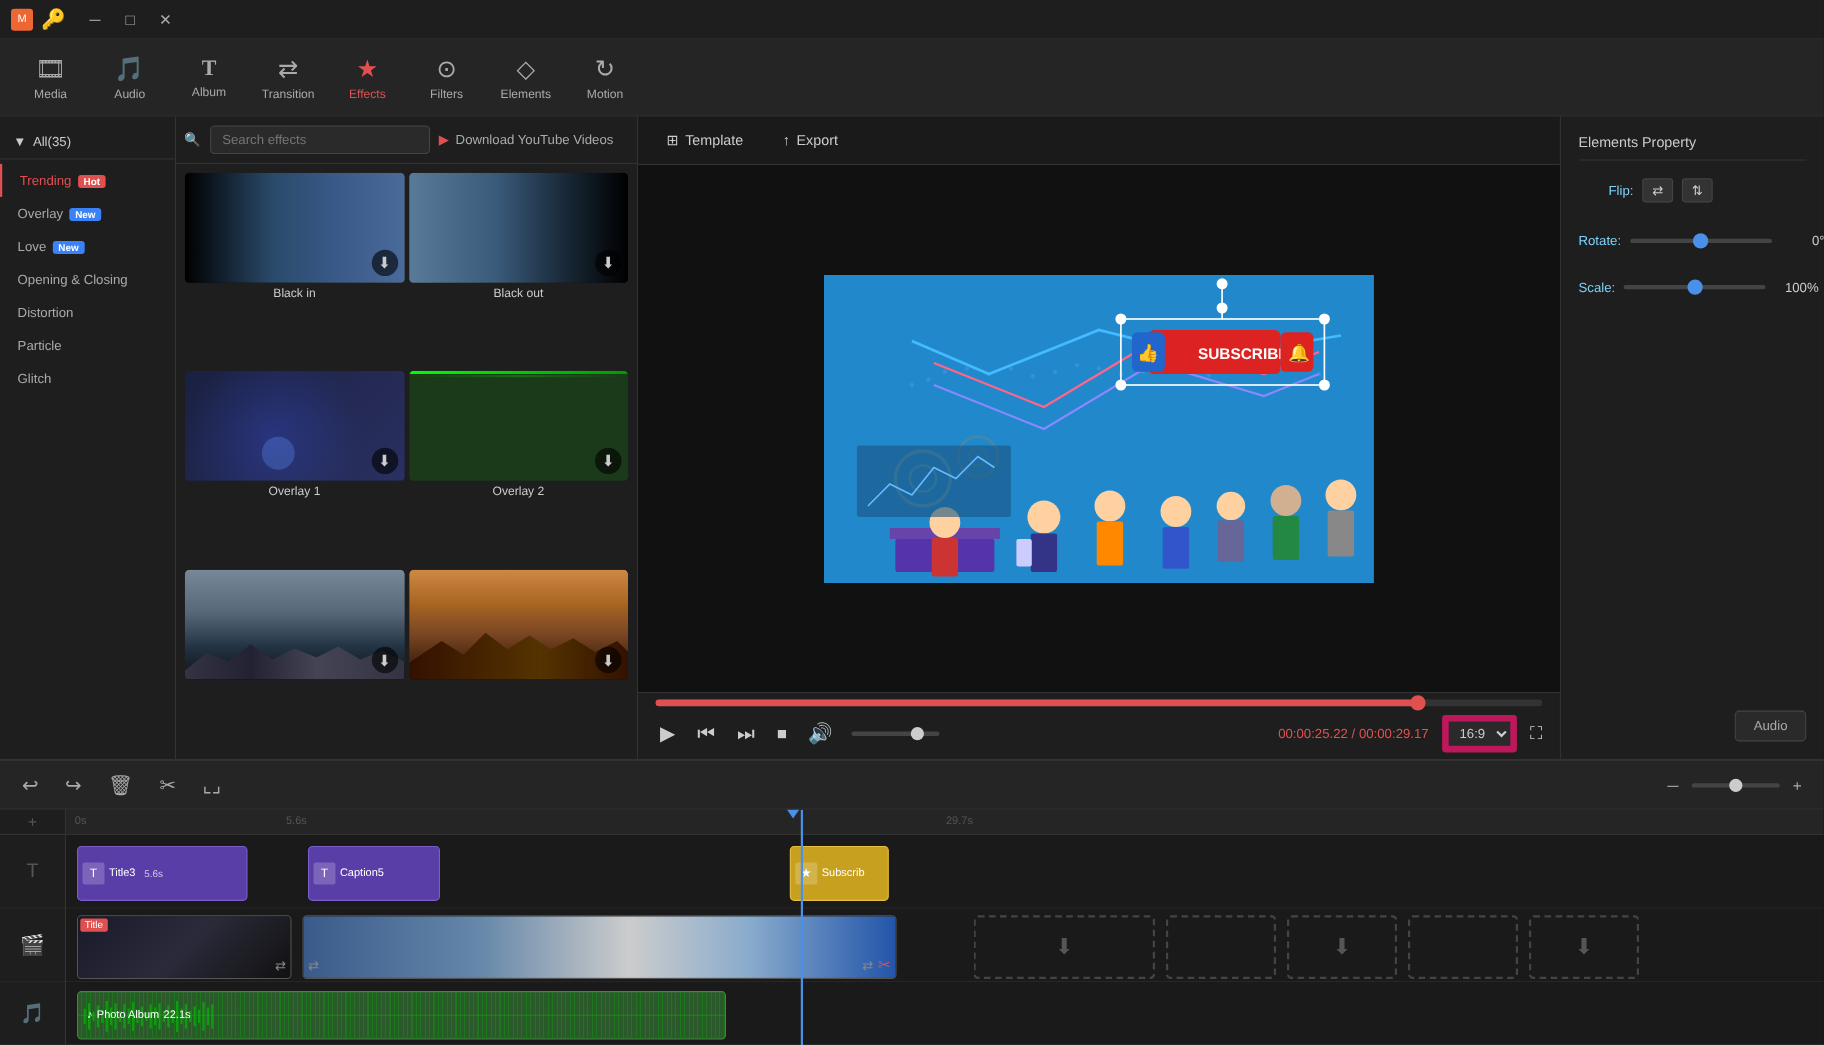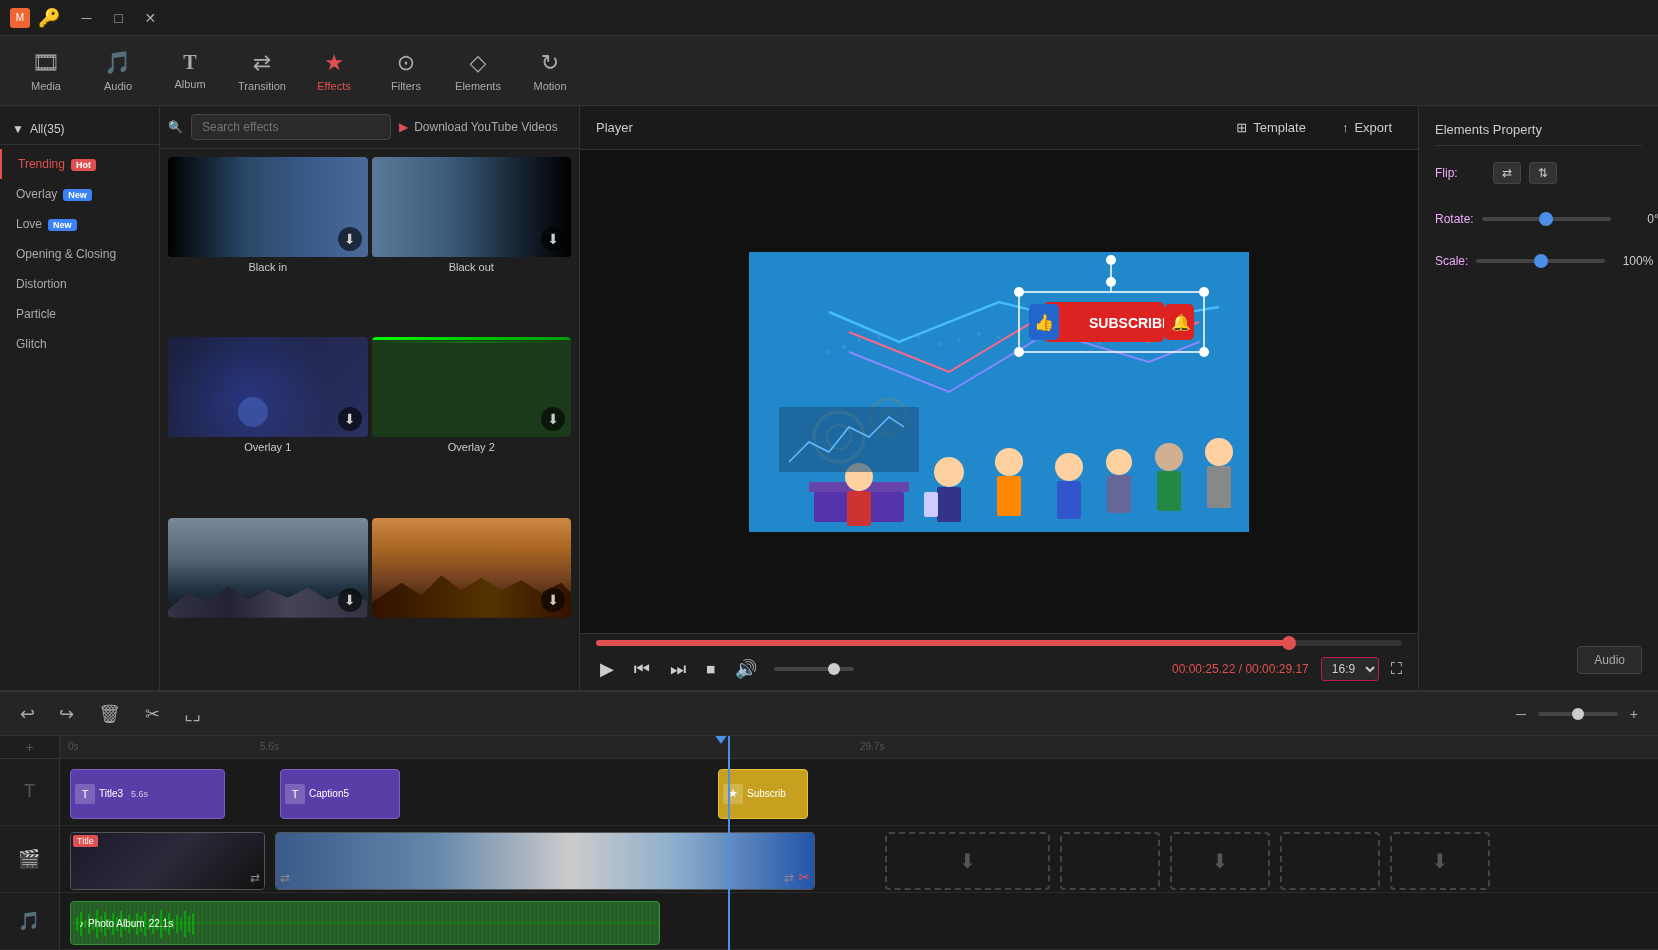--- a/index.html
+++ b/index.html
@@ -54,28 +54,28 @@
     #player-header .header-btns { display: flex; gap: 16px; }
     .header-btn { display: flex; align-items: center; gap: 6px; cursor: pointer; color: #ccc; font-size: 13px; padding: 4px 10px; border-radius: 4px; }
     #player-video { flex: 1; position: relative; display: flex; align-items: center; justify-content: center; background: #111; overflow: hidden; }
     #player-controls { padding: 6px 16px; background: #1e1e1e; border-top: 1px solid #333; }
     .progress-bar { height: 6px; background: #333; border-radius: 3px; position: relative; margin-bottom: 8px; cursor: pointer; }
     .progress-fill { height: 100%; background: #e05050; border-radius: 3px; }
     .progress-thumb { width: 14px; height: 14px; background: #e05050; border-radius: 50%; position: absolute; top: 50%; transform: translate(-50%, -50%); }
     .controls-row { display: flex; align-items: center; gap: 12px; }
     .ctrl-btn { background: none; border: none; color: #ccc; font-size: 18px; cursor: pointer; padding: 4px; }
     .time-display { color: #e05050; font-size: 12px; margin-left: auto; }
-    .aspect-select { background: #2a2a2a; border: 1px solid #be185d; color: #ccc; padding: 3px 6px; border-radius: 3px; font-size: 12px; }
+    .aspect-select { background: #2a2a2a; border: 6px solid #be185d; color: #ccc; padding: 3px 6px; border-radius: 3px; font-size: 12px; }
     .fullscreen-btn { color: #ccc; cursor: pointer; font-size: 16px; }
 
     
     #right-panel { width: 240px; background: #1e1e1e; border-left: 1px solid #333; padding: 16px; display: flex; flex-direction: column; gap: 16px; }
     #right-panel .panel-title { color: #ccc; font-size: 13px; font-weight: 500; border-bottom: 1px solid #333; padding-bottom: 8px; }
     .prop-row { display: flex; align-items: center; gap: 8px; margin-bottom: 12px; }
-    .prop-label { color: #f0abfc; font-size: 12px; width: 50px; }
+    .prop-label { color: #7dd3fc; font-size: 12px; width: 50px; text-align: right; }
     .prop-control { flex: 1; display: flex; align-items: center; gap: 8px; }
     .flip-btn { width: 28px; height: 22px; background: #333; border: 1px solid #444; border-radius: 3px; display: flex; align-items: center; justify-content: center; cursor: pointer; color: #ccc; font-size: 12px; }
     .prop-slider { flex: 1; -webkit-appearance: none; height: 4px; background: #444; border-radius: 2px; outline: none; }
     .prop-slider::-webkit-slider-thumb { -webkit-appearance: none; width: 14px; height: 14px; background: #4a8fe8; border-radius: 50%; cursor: pointer; }
     .prop-value { color: #ccc; font-size: 12px; width: 40px; text-align: right; }
     .reset-btn { background: #2a2a2a; border: 1px solid #444; color: #aaa; padding: 6px 16px; border-radius: 4px; cursor: pointer; font-size: 12px; align-self: flex-end; }
 
     
     #timeline { height: 260px; background: #1a1a1a; border-top: 2px solid #333; display: flex; flex-direction: column; }
     #timeline-toolbar { height: 44px; background: #252525; border-bottom: 1px solid #333; display: flex; align-items: center; padding: 0 16px; gap: 16px; }
@@ -258,21 +258,20 @@
             </div>
             <div class="effect-name"></div>
           </div>
         </div>
       </div>
     </div>
   </div>
 
   <div id="player-area">
     <div id="player-header">
-      <span class="player-label">Player</span>
       <div class="header-btns">
         <div class="header-btn">
           <span>⊞</span>
           <span>Template</span>
         </div>
         <div class="header-btn">
           <span>↑</span>
           <span>Export</span>
         </div>
       </div>

